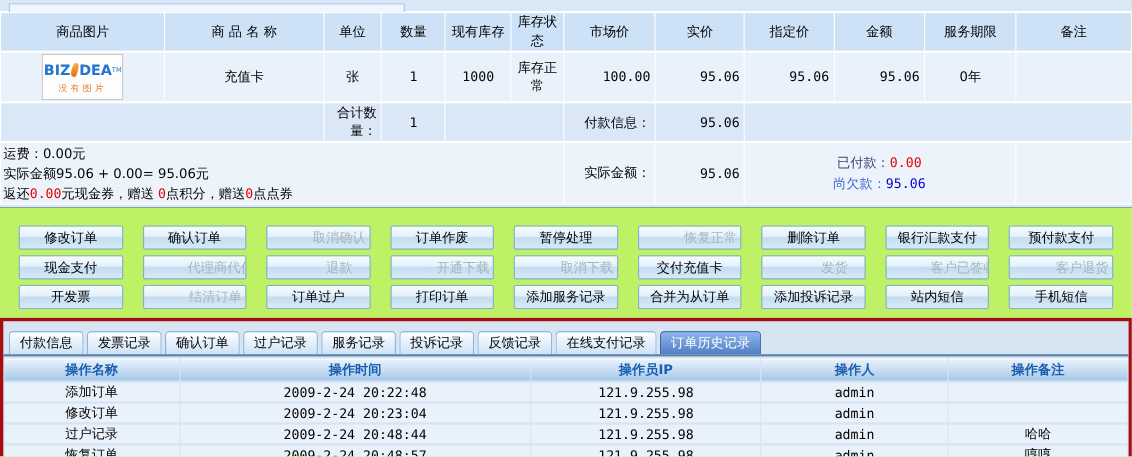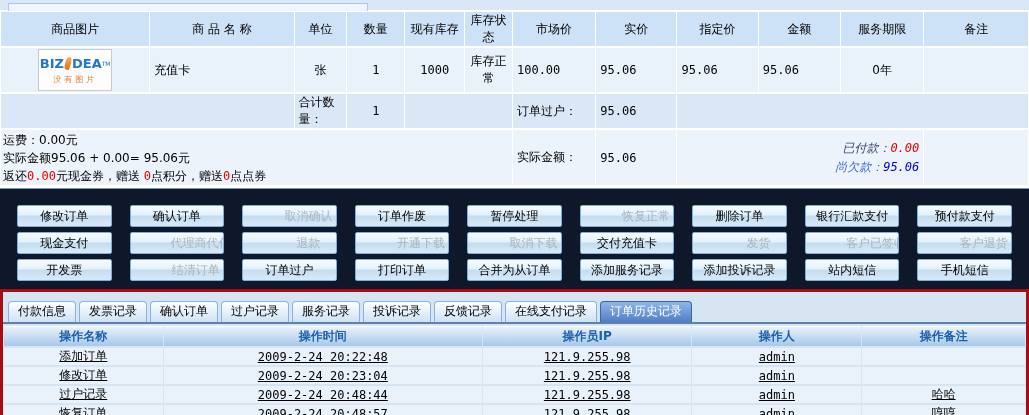--- a/index.html
+++ b/index.html
@@ -1,48 +1,48 @@
 <!DOCTYPE html>
 <html><head>
 <meta charset="utf-8">
 <style>
   * { box-sizing: border-box; }
   html,body { margin:0; padding:0; }
   body { font-family:"DejaVu Sans","Liberation Sans",sans-serif; font-size:12px; color:#000; }
-  .page { width:1029px; height:415px; background:#0f172a; overflow:hidden; position:relative; }
+  .page { width:1029px; height:415px; background:#bef264; overflow:hidden; position:relative; }
 
   
   .top-strip { height:10px; background:#d9e7f6; position:relative; }
   .clipped-tab { position:absolute; left:8px; top:3px; width:360px; height:8px;
     background:#eef5fd; border:1px solid #a6c8ea; border-bottom:none; }
 
   
   table.product { width:100%; border-collapse:separate; border-spacing:1px 2px;
     background:#fff; table-layout:fixed; }
   table.product th { background:#cde1f7; font-weight:normal; height:19px; padding:0 2px; }
   table.product td { padding:0 4px; }
   tr.prow td { background:#e9f1fb; height:44px; }
   tr.trow td { background:#d9e7f7; height:15px; }
   tr.payrow td { background:#edf3fb; height:55px; }
-  .al { text-align:left; } .ac { text-align:center; } .ar { }
+  .al { text-align:center; } .ac { text-align:center; } .ar { text-align:right; }
   .mono { font-family:"DejaVu Sans Mono","Liberation Mono",monospace; }
   .red { color:#e60000; }
   .blue { color:#0000cc; }
 
   .img-box { width:74px; height:42px; background:#fdfdfd; border:1px solid #c9c9c9;
     margin:0 auto; text-align:center; padding-top:7px; overflow:hidden; }
   .logo-line { font-weight:bold; color:#2277cc; font-size:13px; letter-spacing:0; line-height:13px; }
   .logo-mark { display:inline-block; width:6px; height:13px; margin:0 1px -2px 1px;
     background:linear-gradient(#f9b04a,#e86a10); border-radius:60% 40% 40% 60% / 75% 25% 70% 30%;
     transform:rotate(8deg); }
   .logo-tm { font-size:6px; color:#2277cc; vertical-align:top; font-weight:normal; }
   .logo-caption { font-size:8px; color:#e08030; letter-spacing:3px; margin-top:4px; }
 
   .payinfo { vertical-align:middle; line-height:18px; padding-left:2px !important; }
-  .paydue  { vertical-align:middle; line-height:19px; text-align:right; padding-left:2px !important;font-style:italic; }
+  .paydue  { vertical-align:middle; line-height:19px; text-align:center; padding-left:2px !important; }
   .paydue .lbl  { color:#3c4470; }
   .paydue .lbl2 { color:#3a66cc;margin-top:40px; }
 
   
   .sep { height:2px; background:#6f98c3; border-top:1px solid #ffffff; }
 
   
   .buttons-area { height:100px; padding:16px 8px 0; display:grid;
     grid-template-columns:repeat(9,1fr); grid-auto-rows:22px; row-gap:5px; }
   .xpbtn { height:22px; margin:0 9px; font-size:12px; font-family:inherit; color:#000;
@@ -57,21 +57,21 @@
     display:flex; align-items:flex-end; gap:3px; }
   .tab { height:21px; line-height:19px; padding:0 9px; white-space:nowrap;
     background:linear-gradient(#fdfeff,#cde2f6); border:1px solid #8ab1dd; border-bottom:none;
     border-radius:4px 4px 0 0; color:#000; cursor:pointer; }
   .tab.active { background:linear-gradient(#8fb6ea,#517fc4); color:#fff; border-color:#3a66aa; }
 
   table.history { width:100%; border-collapse:separate; border-spacing:1px 2px; table-layout:fixed; }
   table.history th { height:20px; background:linear-gradient(#e8f2fc,#a6c8ea);
     color:#1b5fae; font-weight:bold; border-top:1px solid #fff; padding:0 2px; }
   table.history td { height:17px; background:#e9f1fa; text-align:center; padding:0 14px;
-    white-space:nowrap; overflow:hidden;text-decoration:underline; }
+    white-space:nowrap; overflow:hidden; }
 </style>
 </head>
 <body>
 
 <div class="page">
 
   <div class="top-strip">
     <div class="clipped-tab"></div>
   </div>
 
@@ -122,21 +122,21 @@
       <td class="ar mono">95.06</td>
       <td class="ar mono">95.06</td>
       <td class="ac">0年</td>
       <td class="ac"></td>
     </tr>
     <tr class="trow">
       <td colspan="2"></td>
       <td class="ar">合计数量：</td>
       <td class="ac mono">1</td>
       <td colspan="2"></td>
-      <td class="ar">订单过户：</td>
+      <td class="ar">付款信息：</td>
       <td class="ar mono">95.06</td>
       <td colspan="4"></td>
     </tr>
     <tr class="payrow">
       <td colspan="6" class="payinfo">
         <div>运费：0.00元</div>
         <div>实际金额95.06 + 0.00= 95.06元</div>
         <div><span>返还</span><span class="red mono">0.00</span><span>元现金券，赠送 </span><span class="red mono">0</span><span>点积分，赠送</span><span class="red mono">0</span><span>点点券</span></div>
       </td>
       <td class="ar">实际金额：</td>
@@ -170,22 +170,22 @@
     <button class="xpbtn disabled">取消下载</button>
     <button class="xpbtn">交付充值卡</button>
     <button class="xpbtn disabled">发货</button>
     <button class="xpbtn disabled">客户已签收</button>
     <button class="xpbtn disabled">客户退货</button>
 
     <button class="xpbtn">开发票</button>
     <button class="xpbtn disabled">结清订单</button>
     <button class="xpbtn">订单过户</button>
     <button class="xpbtn">打印订单</button>
+    <button class="xpbtn">添加服务记录</button>
     <button class="xpbtn">合并为从订单</button>
-    <button class="xpbtn">添加服务记录</button>
     <button class="xpbtn">添加投诉记录</button>
     <button class="xpbtn">站内短信</button>
     <button class="xpbtn">手机短信</button>
   </div>
 
   <div class="history-panel">
     <div class="tab-strip">
       <div class="tab">付款信息</div>
       <div class="tab">发票记录</div>
       <div class="tab">确认订单</div>

